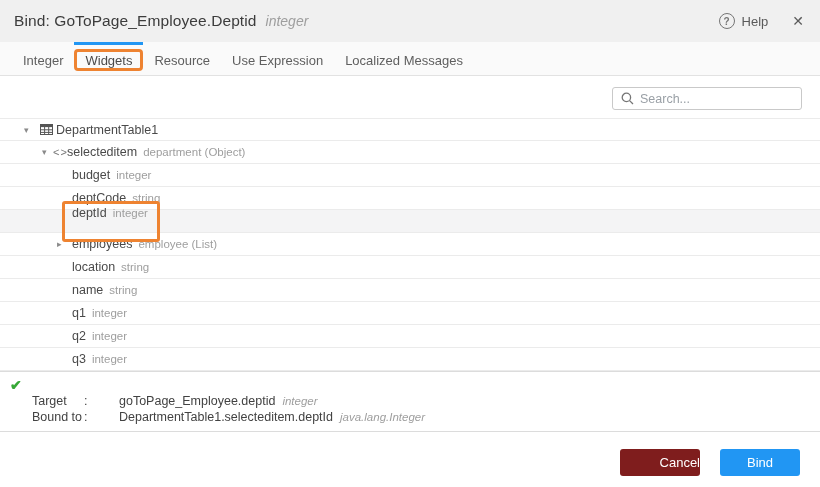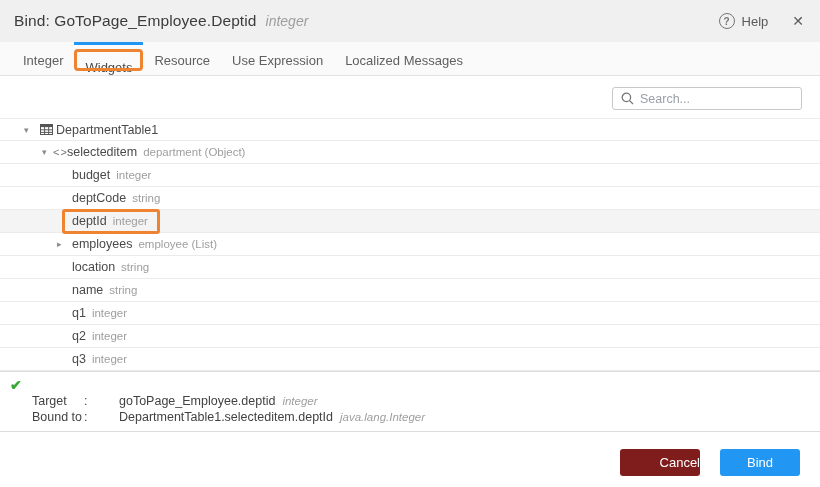--- a/index.html
+++ b/index.html
@@ -42,21 +42,21 @@
   }
   .tab {
     padding: 0 11px;
     display: flex; align-items: center;
     font-size: 13px; color: #5f5f5f;
     border-top: 3px solid transparent;
     position: relative;
     cursor: pointer;
     white-space: nowrap;
   }
-  .tab.active { border-top-color: #2196f3; color: #4a4a4a; align-items: flex-end; }
+  .tab.active { border-top-color: #2196f3; color: #4a4a4a; }
   .tab-annotation {
     position: absolute; left: 0px; right: 0px; top: 4px; bottom: 4px;
     border: 3px solid #ee8331; border-radius: 4px; pointer-events: none;
   }
 
   
   .search-row { display: flex; justify-content: flex-end; padding: 11px 18px 0 0; }
   .search-box {
     width: 190px; height: 23px;
     border: 1px solid #c9c9c9; border-radius: 3px;
@@ -90,21 +90,21 @@
   .t-l2 { padding-left: 72px; }
   .t-l2.has-toggle { padding-left: 57px; }
   .t-l2.has-toggle .toggle { width: 15px; }
   .ticon { width: 16px; display: inline-flex; align-items: center; flex: 0 0 auto; }
   .oicon { width: 14px; color: #777; font-size: 11px; letter-spacing: 1px; flex: 0 0 auto; }
   .tlabel { color: #4a4a4a; }
   .ttype { color: #9e9e9e; font-size: 11.5px; margin-left: 6px; }
   .annot-wrap { display: inline-flex; align-items: baseline; }
   .annot-wrap.annotated {
     border: 3px solid #ee8331; border-radius: 3px;
-    padding: 2px 9px 3px 7px; margin-left: -10px;
+    padding: 2px 9px 19px 7px; margin-left: -10px;
     position: relative; z-index: 2; background: transparent;
   }
 
   
   .status {
     border-top: 1px solid #dcdcdc;
     border-bottom: 1px solid #dcdcdc;
     padding: 5px 0 6px 10px;
     font-size: 12.5px; color: #424242;
   }

